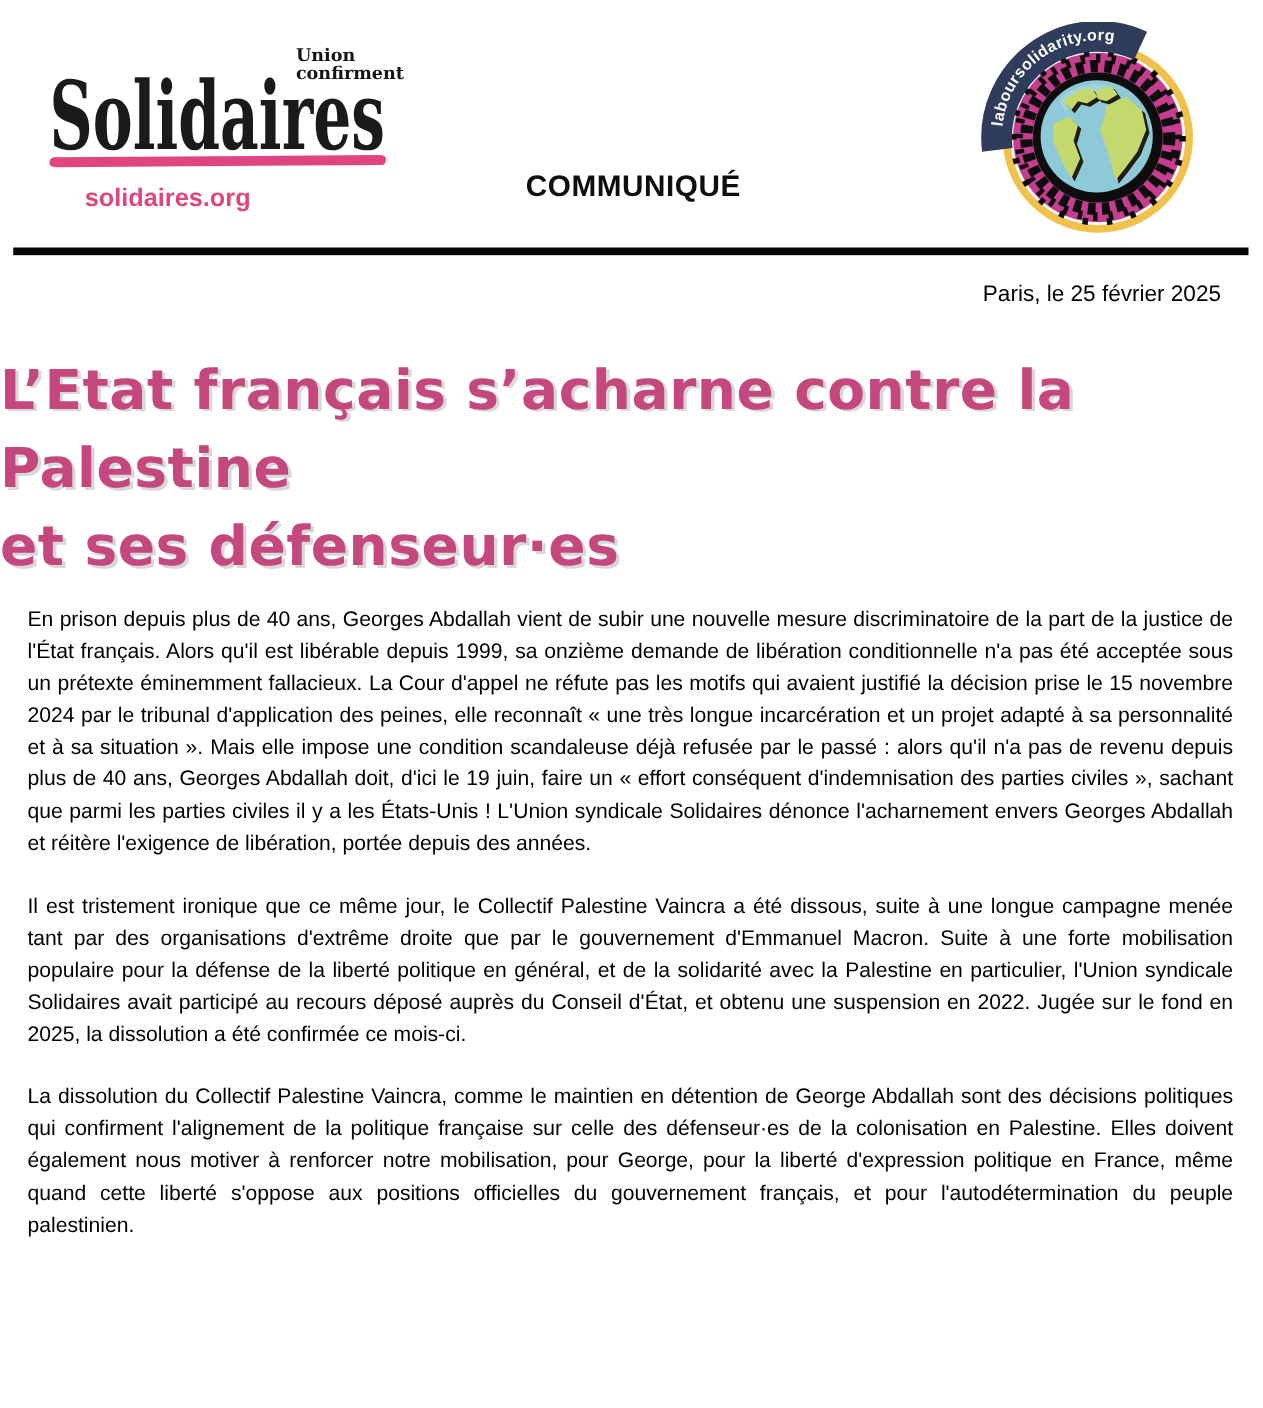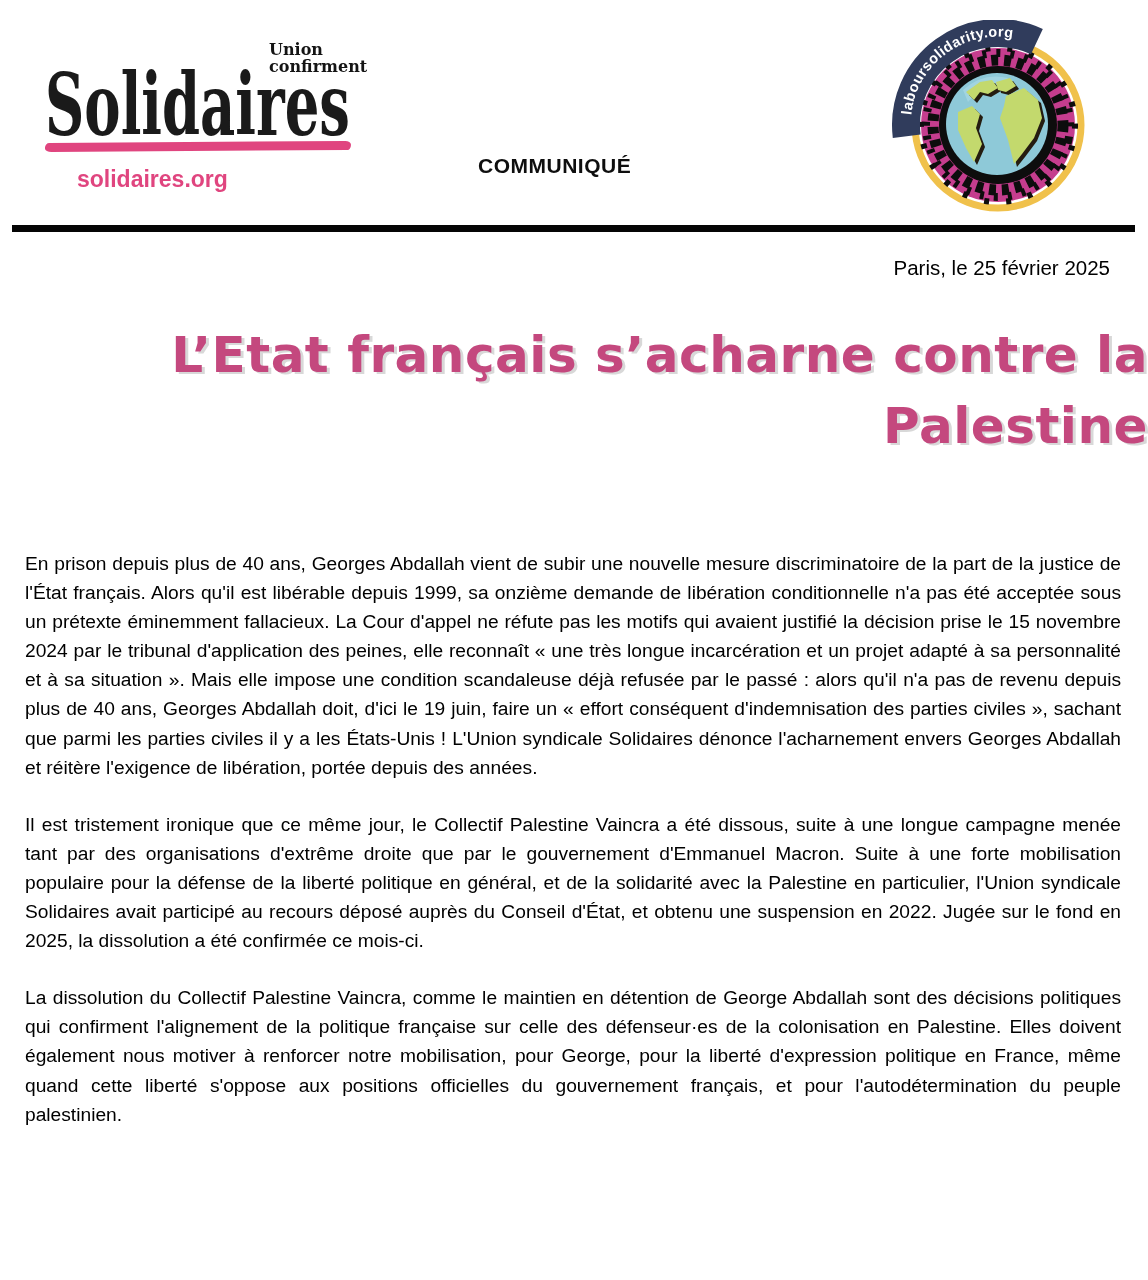--- a/index.html
+++ b/index.html
@@ -29,37 +29,37 @@
     transform:rotate(-0.4deg);
   }
   .site-url{
     position:absolute;left:77px;top:166px;
     font-size:23px;font-weight:bold;
     color:#e0457f;
     letter-spacing:0px;
   }
   .communique{
     position:absolute;left:478px;top:154px;
-    font-size:21px;font-weight:bold;
+    font-size:27px;font-weight:bold;
     letter-spacing:0.5px;
     color:#0e0e0e;
   }
   .badge{position:absolute;left:888px;top:20px;}
   .rule{
     position:absolute;left:12px;top:225px;
     width:1123px;height:7px;background:#050505;
   }
   
   .dateline{
     position:absolute;right:38px;top:256px;
     font-size:20.5px;color:#000;
   }
   .doc-title{
     position:absolute;left:0;top:320px;width:1148px;
-    text-align:right;
+    text-align:left;
     font-family:"DejaVu Sans",sans-serif;
     font-weight:800;
     font-size:50px;line-height:71px;
     letter-spacing:0.5px;
     color:#c4487e;
     text-shadow:3px 2px 0 #d8d8d8;
   }
   .body-text{
     position:absolute;left:25px;top:549px;width:1098px;
     font-size:19.2px;line-height:29.1px;
@@ -125,20 +125,21 @@
       <textPath href="#banner-text-path" startOffset="16">laboursolidarity.org</textPath>
     </text>
   </svg>
 
   <div class="rule"></div>
 
   <div class="dateline">Paris, le 25 février 2025</div>
 
   <div class="doc-title">
     <span>L’Etat français s’acharne contre la Palestine</span><br>
+    <span>et ses défenseur·es</span>
   </div>
 
   <div class="body-text">
     <p>En prison depuis plus de 40 ans, Georges Abdallah vient de subir une nouvelle mesure discriminatoire de la part de la justice de l'État français. Alors qu'il est libérable depuis 1999, sa onzième demande de libération conditionnelle n'a pas été acceptée sous un prétexte éminemment fallacieux. La Cour d'appel ne réfute pas les motifs qui avaient justifié la décision prise le 15 novembre 2024 par le tribunal d'application des peines, elle reconnaît «&nbsp;une très longue incarcération et un projet adapté à sa personnalité et à sa situation&nbsp;». Mais elle impose une condition scandaleuse déjà refusée par le passé&nbsp;: alors qu'il n'a pas de revenu depuis plus de 40 ans, Georges Abdallah doit, d'ici le 19 juin, faire un «&nbsp;effort conséquent d'indemnisation des parties civiles&nbsp;», sachant que parmi les parties civiles il y a les États-Unis&nbsp;! L'Union syndicale Solidaires dénonce l'acharnement envers Georges Abdallah et réitère l'exigence de libération, portée depuis des années.</p>
     <p>Il est tristement ironique que ce même jour, le Collectif Palestine Vaincra a été dissous, suite à une longue campagne menée tant par des organisations d'extrême droite que par le gouvernement d'Emmanuel Macron. Suite à une forte mobilisation populaire pour la défense de la liberté politique en général, et de la solidarité avec la Palestine en particulier, l'Union syndicale Solidaires avait participé au recours déposé auprès du Conseil d'État, et obtenu une suspension en 2022. Jugée sur le fond en 2025, la dissolution a été confirmée ce mois-ci.</p>
     <p>La dissolution du Collectif Palestine Vaincra, comme le maintien en détention de George Abdallah sont des décisions politiques qui confirment l'alignement de la politique française sur celle des défenseur·es de la colonisation en Palestine. Elles doivent également nous motiver à renforcer notre mobilisation, pour George, pour la liberté d'expression politique en France, même quand cette liberté s'oppose aux positions officielles du gouvernement français, et pour l'autodétermination du peuple palestinien.</p>
   </div>
 
 </div>
 

